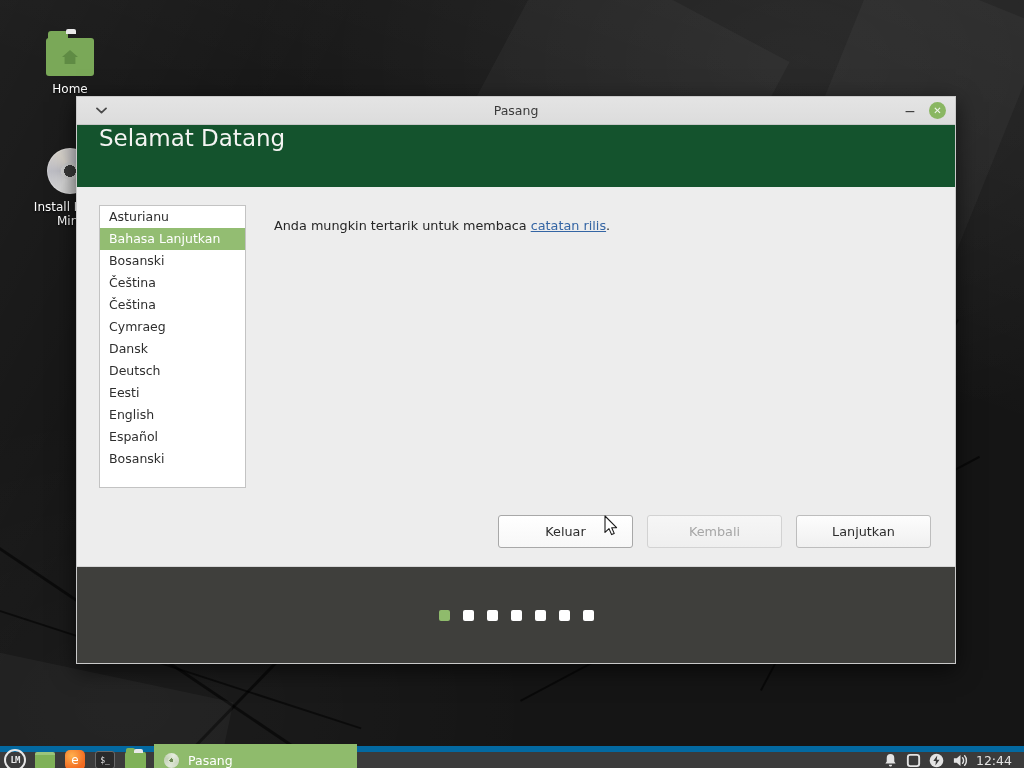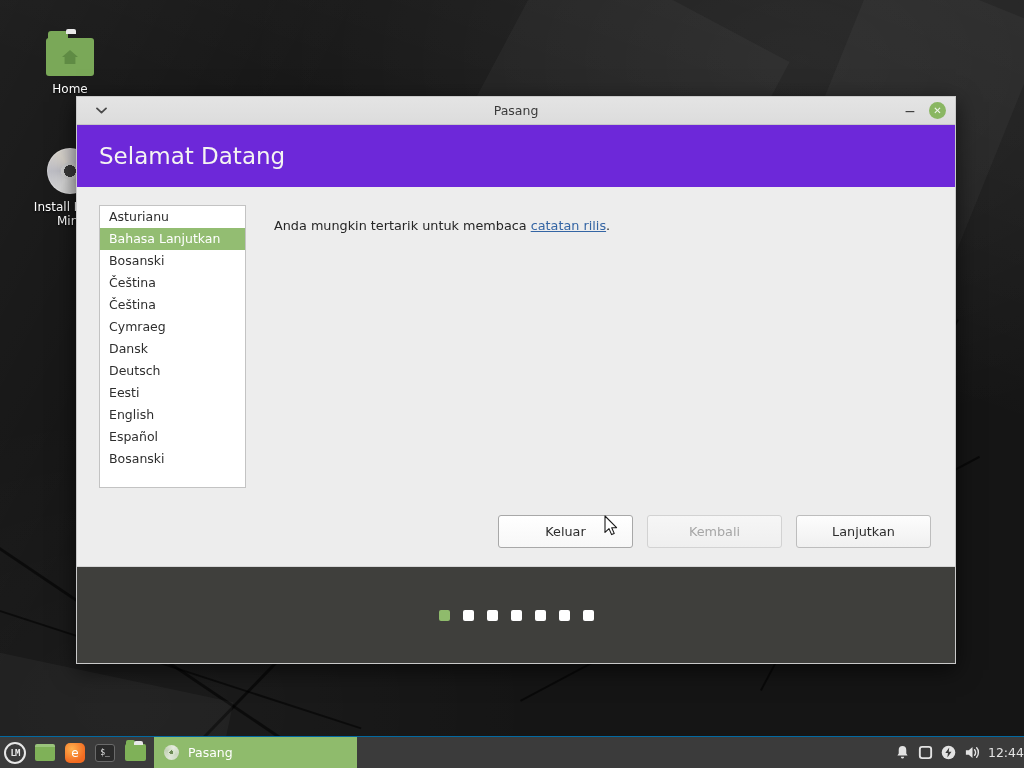--- a/index.html
+++ b/index.html
@@ -131,22 +131,22 @@
     width: 17px; height: 17px;
     border-radius: 50%;
     background: #8ab762;
     display: flex; align-items: center; justify-content: center;
     color: #f2f6ee; font-size: 10px; font-weight: bold;
     line-height: 1;
   }
 
   #win-header {
     flex: 0 0 62px;
-    background: #6d28d9;
-    display: flex; align-items: center;
+    background: #14532d;
+    display: flex; align-items: flex-start;
     padding-left: 22px;
   }
   #win-header .h1 {
     color: #f4f4f2;
     font-size: 23px;
     font-weight: normal;
   }
 
   #win-body {
     flex: 1 1 auto;
@@ -230,24 +230,24 @@
     width: 11px; height: 11px;
     background: #ffffff;
     border-radius: 2px;
   }
   .dot.active { background: #8fbb6c; }
 
   
   #panel {
     position: absolute;
     left: 0; bottom: 0;
-    width: 1024px; height: 32px;
+    width: 1024px; height: 22px;
     background: #3b3b3b;
     display: flex; 
-    border-top: 1px solid #0369a1;
+    border-top: 6px solid #0369a1;
   }
   #panel-left { display: flex; align-items: center; }
   .launcher {
     width: 30px; height: 32px;
     display: flex; align-items: center; justify-content: center;
   }
   .mint-logo {
     width: 22px; height: 22px;
     border-radius: 50%;
     border: 2px solid #e7e7e7;
@@ -318,20 +318,21 @@
     border-radius: 50%;
     background:
       radial-gradient(circle at 50% 50%, #6d8a56 0 2px, #d8e4cd 2px 3.5px, rgba(0,0,0,0) 3.5px),
       conic-gradient(from 200deg, #dfe6d8, #c4d2b7, #e6ecdf, #cdd8c2, #dfe6d8);
   }
 
   #tray {
     margin-left: auto;
     display: flex; align-items: center;
     gap: 6px;
+    padding-right: 12px;
     color: #e3e3e3;
   }
   .tray-ico { display: flex; align-items: center; justify-content: center; }
   #clock { font-size: 12.5px; color: #e3e3e3; }
 
   
   #cursor {
     position: absolute;
     left: 604px; top: 515px;
     width: 14px; height: 21px;

